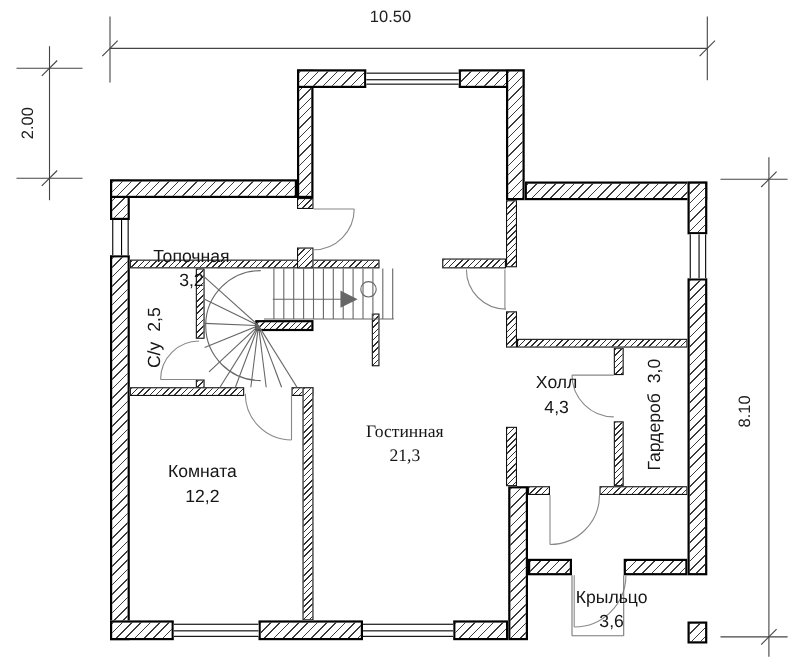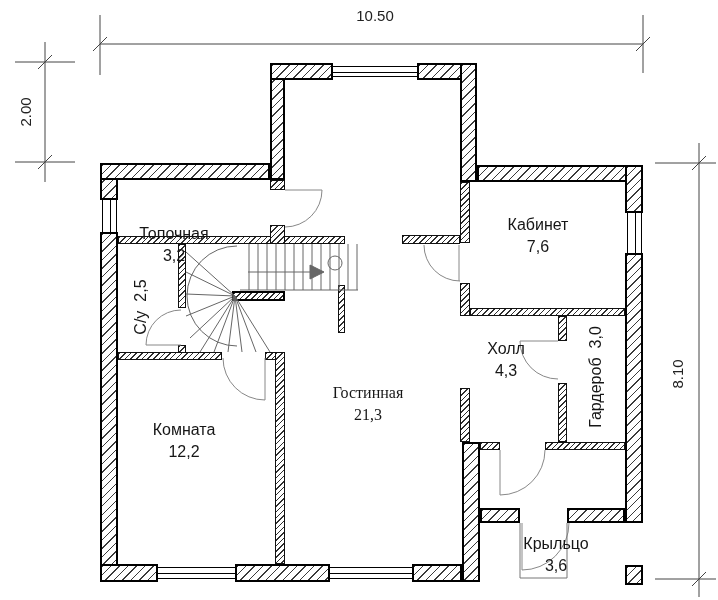--- a/index.html
+++ b/index.html
@@ -141,31 +141,27 @@
       <line x1="522" y1="523" x2="522" y2="570"></line>
         <path d="M522,570 A47,47 0 0 0 569,523"></path>
     </g>
     <g stroke="#777" stroke-width="1" fill="none">
       <line x1="520" y1="523" x2="520" y2="578"></line>
       <line x1="567" y1="523" x2="567" y2="578"></line>
       <line x1="520" y1="578" x2="567" y2="578"></line>
     </g>
   </svg>
 
-  <div class="lbl dim" style="left:375px;top:16px;">10.50</div>
+  <div class="lbl dim" style="left:355px;top:16px;">10.50</div>
   <div class="lbl dim rot" style="left:26px;top:112px;">2.00</div>
   <div class="lbl dim rot" style="left:678px;top:374px;">8.10</div>
 
   <div class="lbl" style="left:174px;top:205px;margin-top:40px;">
     <div>Топочная</div>
     <div>3,2</div>
-  </div>
-  <div class="lbl" style="left:538px;top:236px;">
-    <div>Кабинет</div>
-    <div>7,6</div>
   </div>
   <div class="lbl rot" style="left:141px;top:307px;">
     <span>С/у</span><span class="gap"></span><span>2,5</span>
   </div>
   <div class="lbl" style="left:184px;top:441px;">
     <div>Комната</div>
     <div>12,2</div>
   </div>
   <div class="lbl" style="left:368px;top:404px;font-family:Liberation Serif, serif;">
     <div>Гостинная</div>

